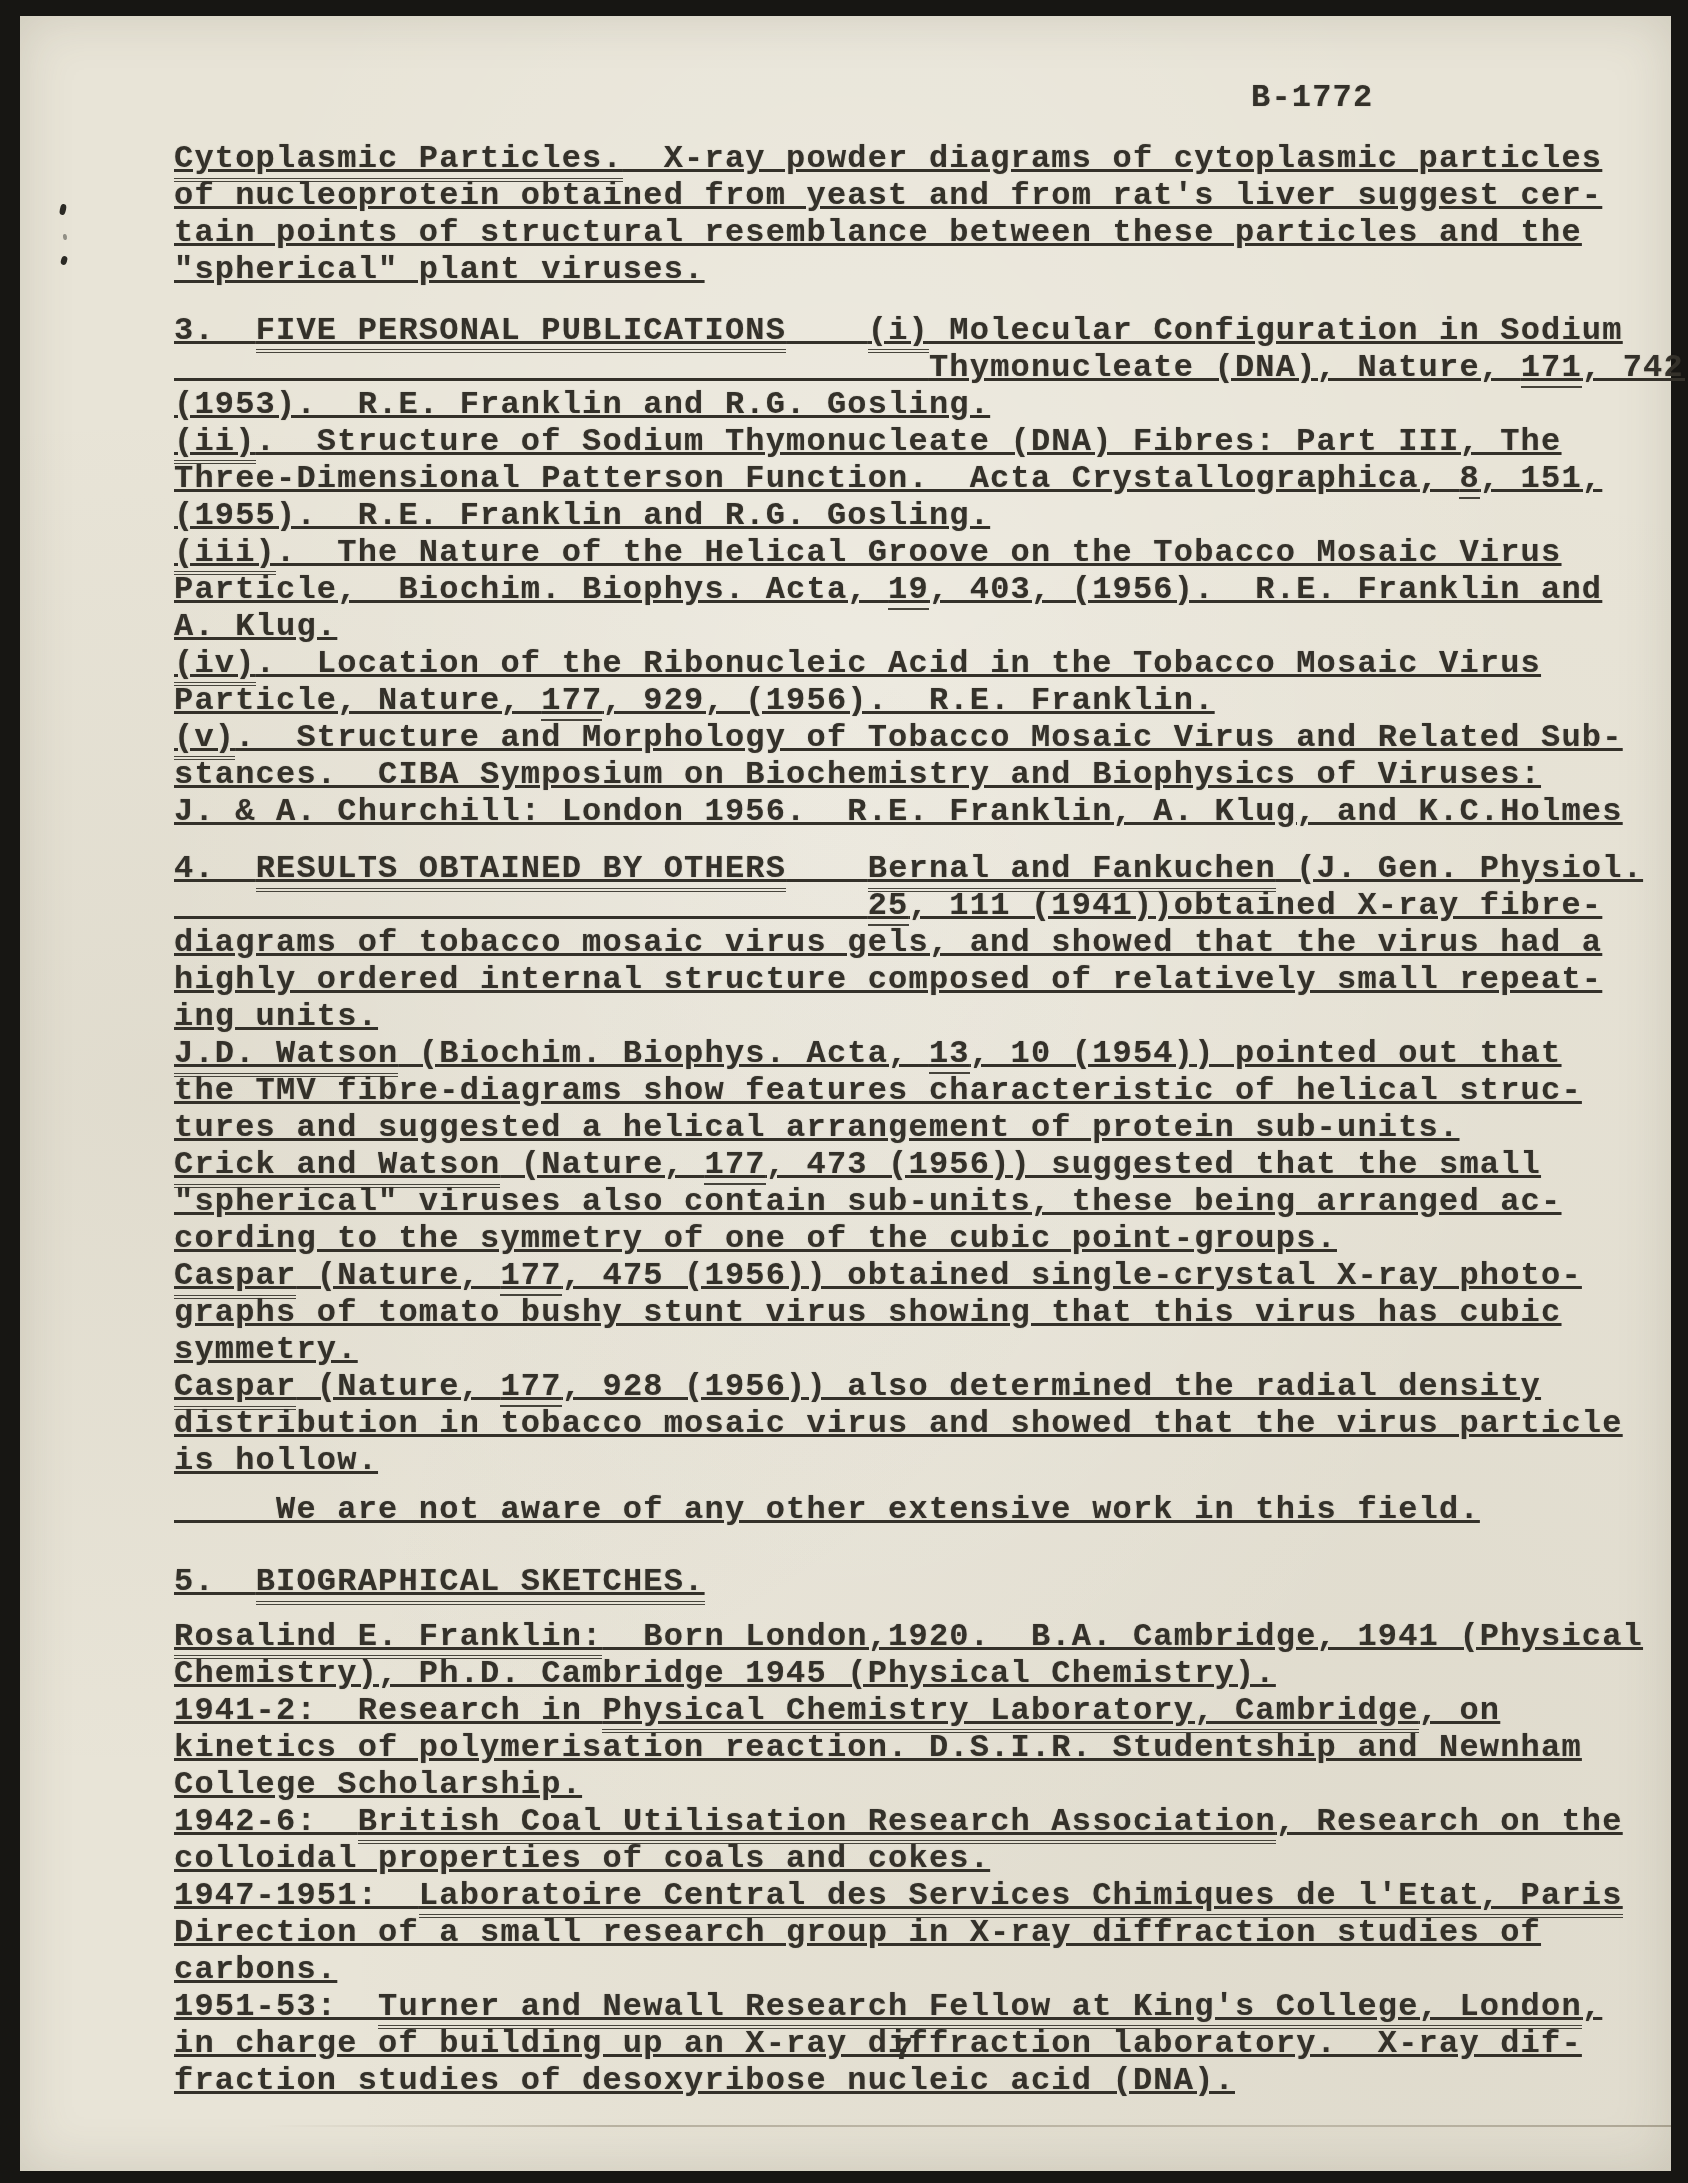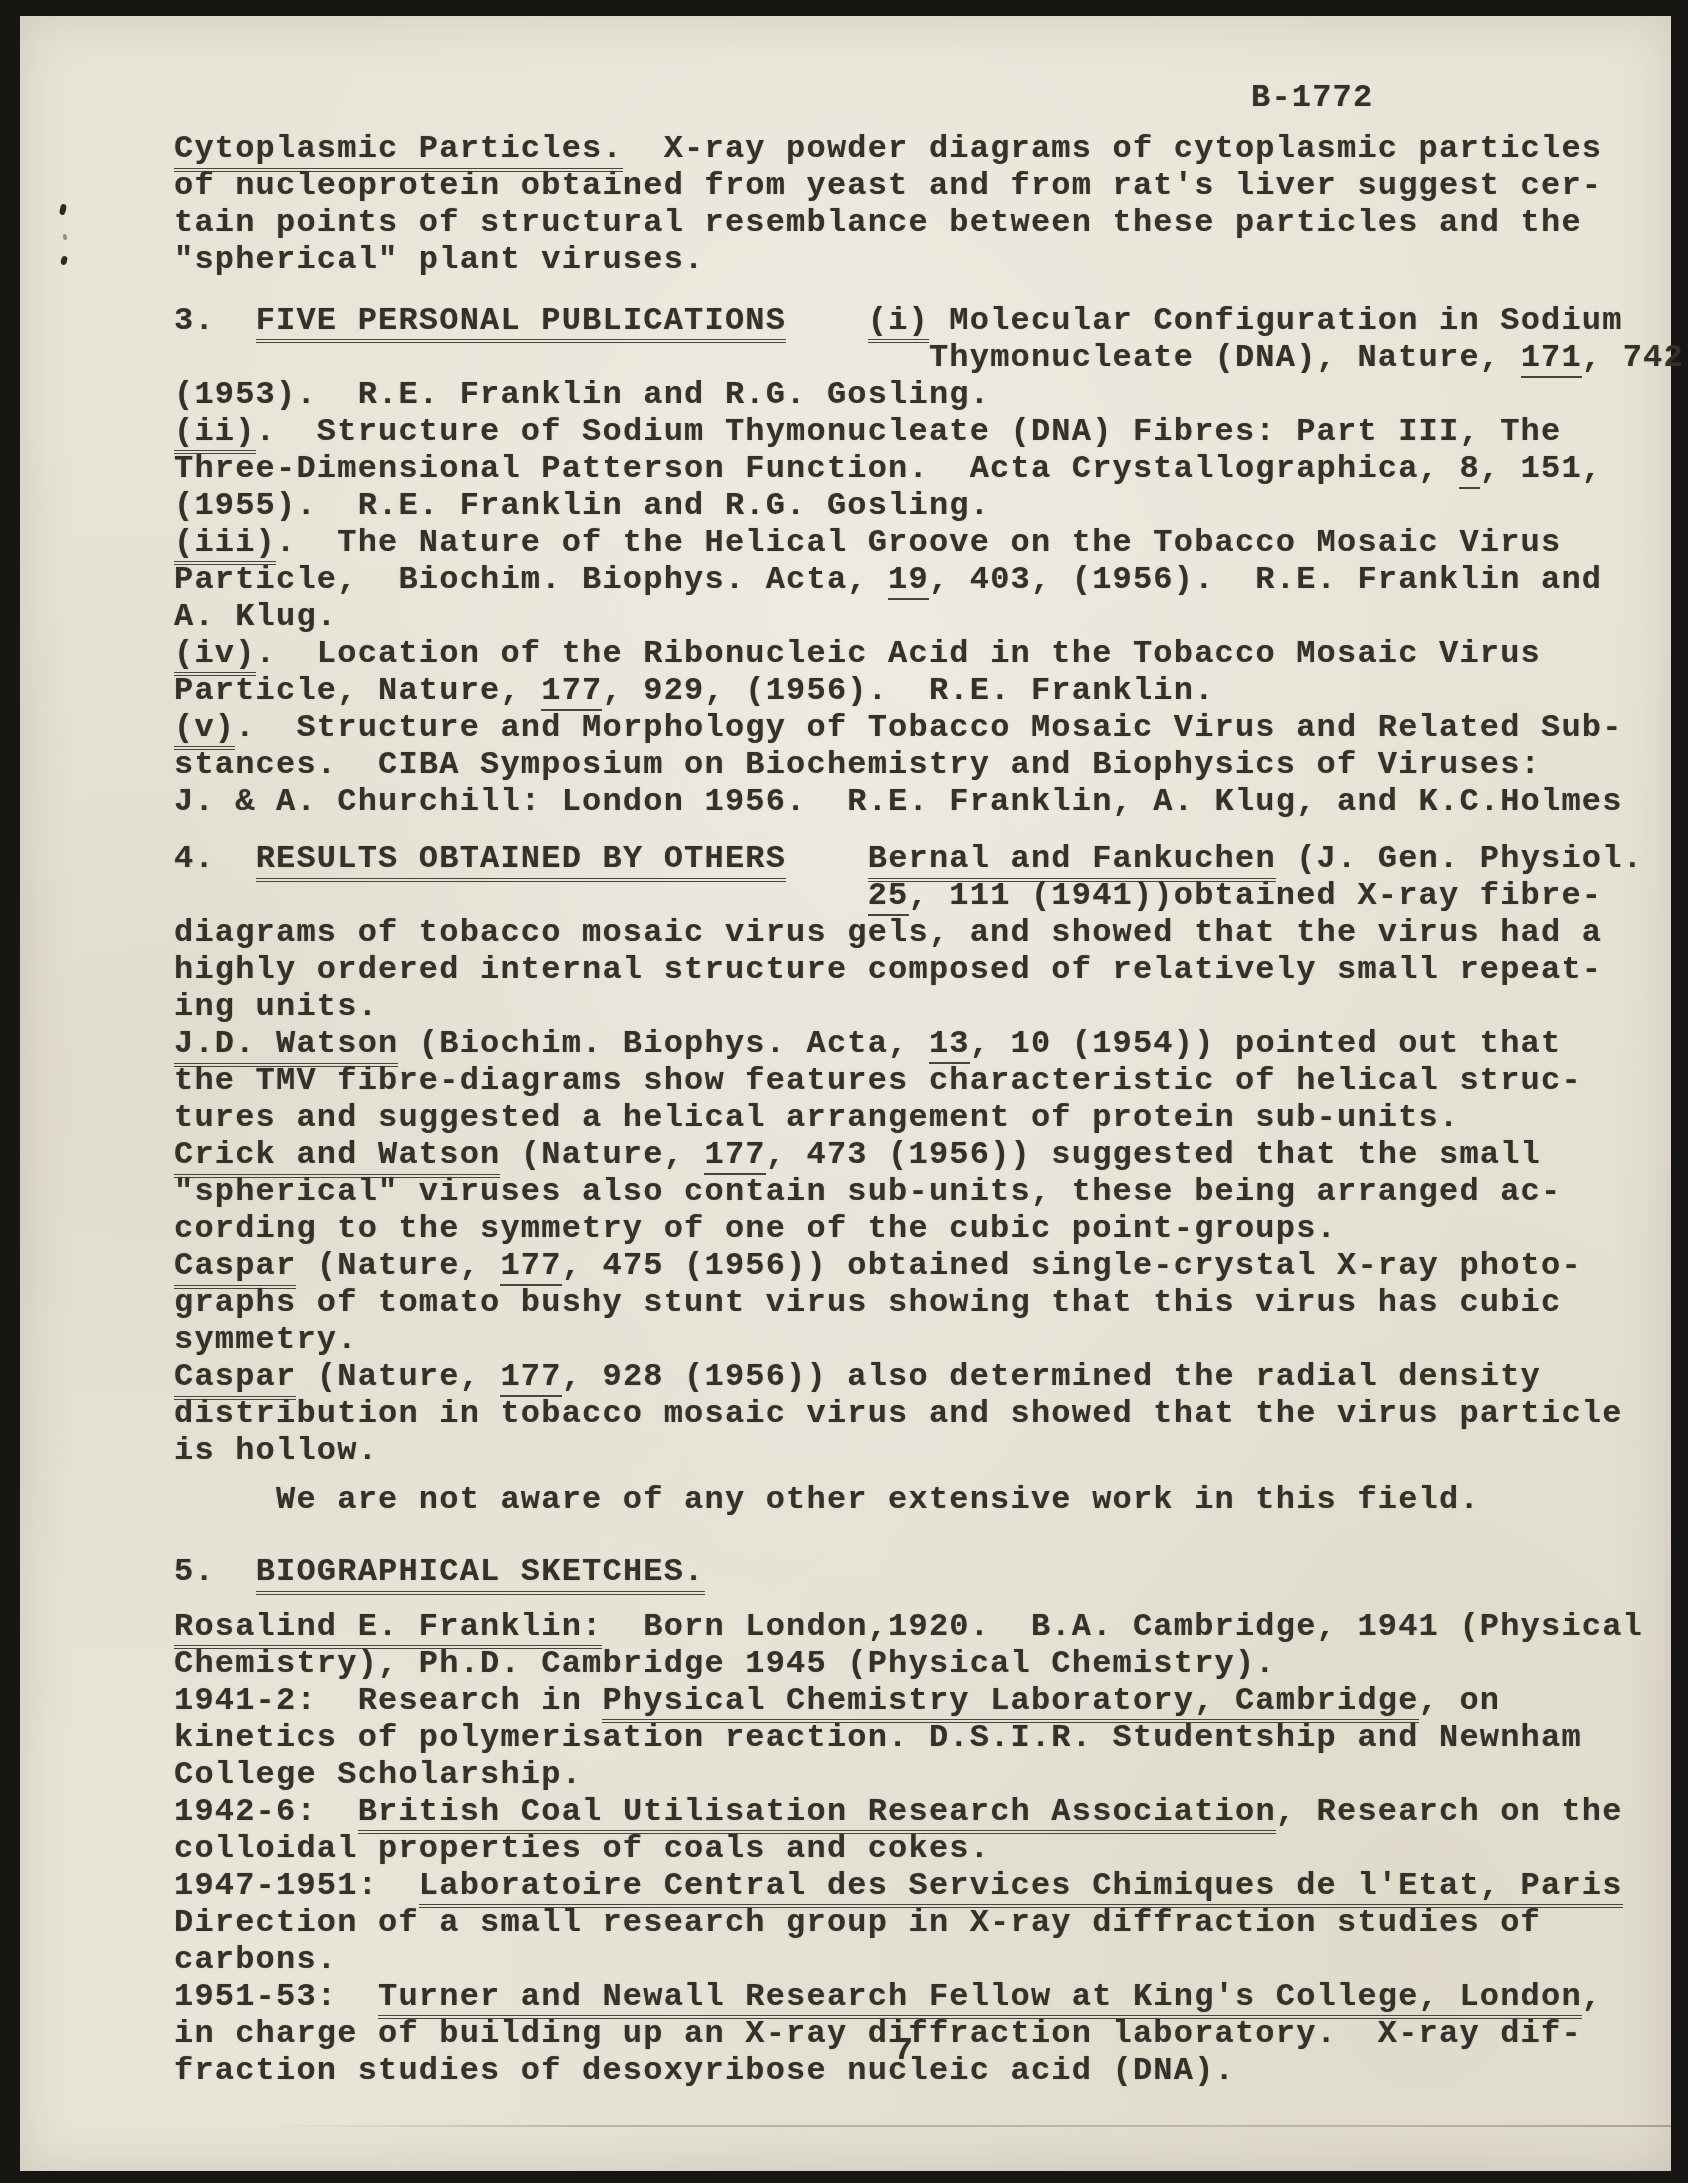--- a/index.html
+++ b/index.html
@@ -17,21 +17,21 @@
       radial-gradient(ellipse at 8% 50%, rgba(120,110,85,.07), rgba(0,0,0,0) 45%);
     box-shadow:inset 0 0 53px rgba(90,82,60,.18);
   }
   .txt{
     color:var(--ink,#34312a);
     font-size:32px;font-weight:700;letter-spacing:1.2px;line-height:37px;
     text-shadow:0 0 1.2px rgba(52,49,42,.42);
     white-space:pre;
   }
   .ref{position:absolute;left:1231px;top:63px;}
-  .content{position:absolute;left:154px;top:114px;width:1466px;}
+  .content{position:absolute;left:154px;top:124px;width:1466px;text-decoration:underline;}
   .tl{white-space:pre;}
   .pgap{width:100%;}
   .u1{border-bottom:2.9px solid rgba(48,45,38,.88);}
   .u2{border-bottom:4.7px double rgba(48,45,38,.88);padding-bottom:0.6px;}
   .pageno{position:absolute;left:154px;top:2016px;width:1460px;text-align:center;}
   .speck{position:absolute;background:#2b2a25;border-radius:45%;}
   .s1{left:40px;top:188px;width:5.9px;height:10.6px;transform:rotate(12deg);}
   .s2{left:43px;top:218px;width:3.5px;height:6.4px;opacity:.45;transform:rotate(-8deg);}
   .s3{left:41px;top:240px;width:6.4px;height:9.4px;transform:rotate(18deg);}
   .crease{

